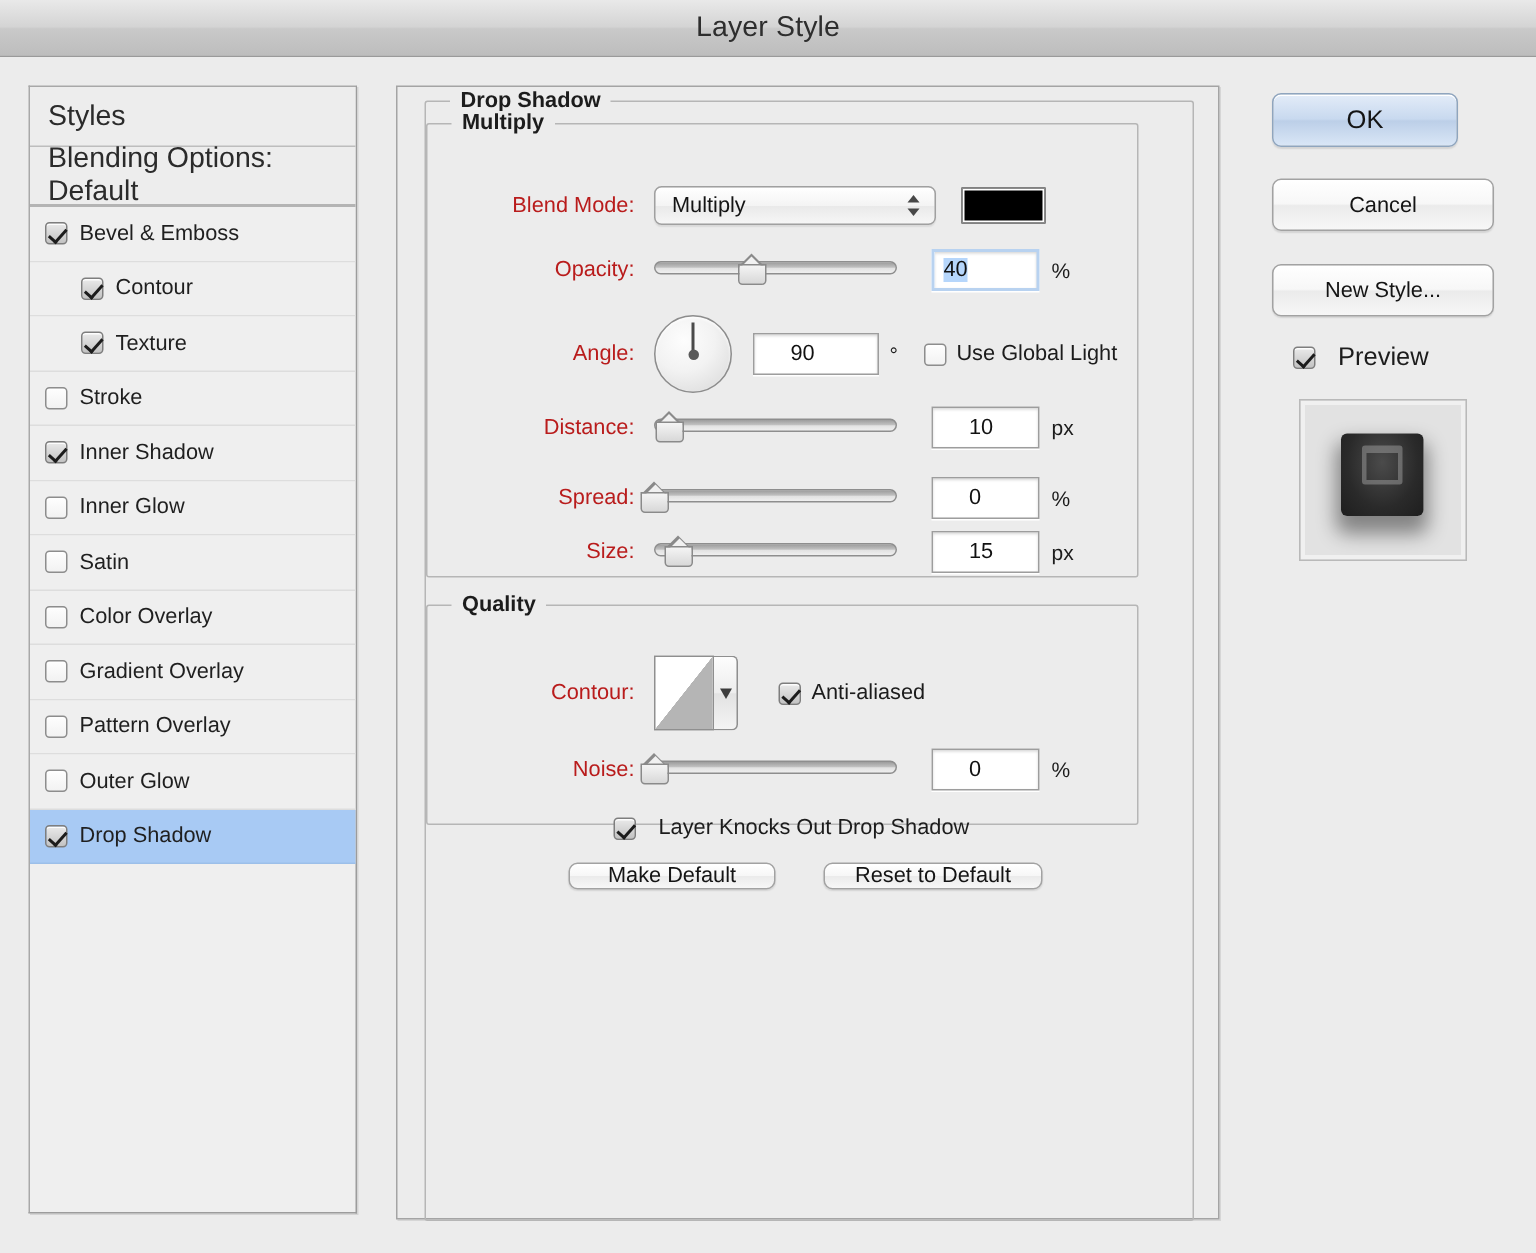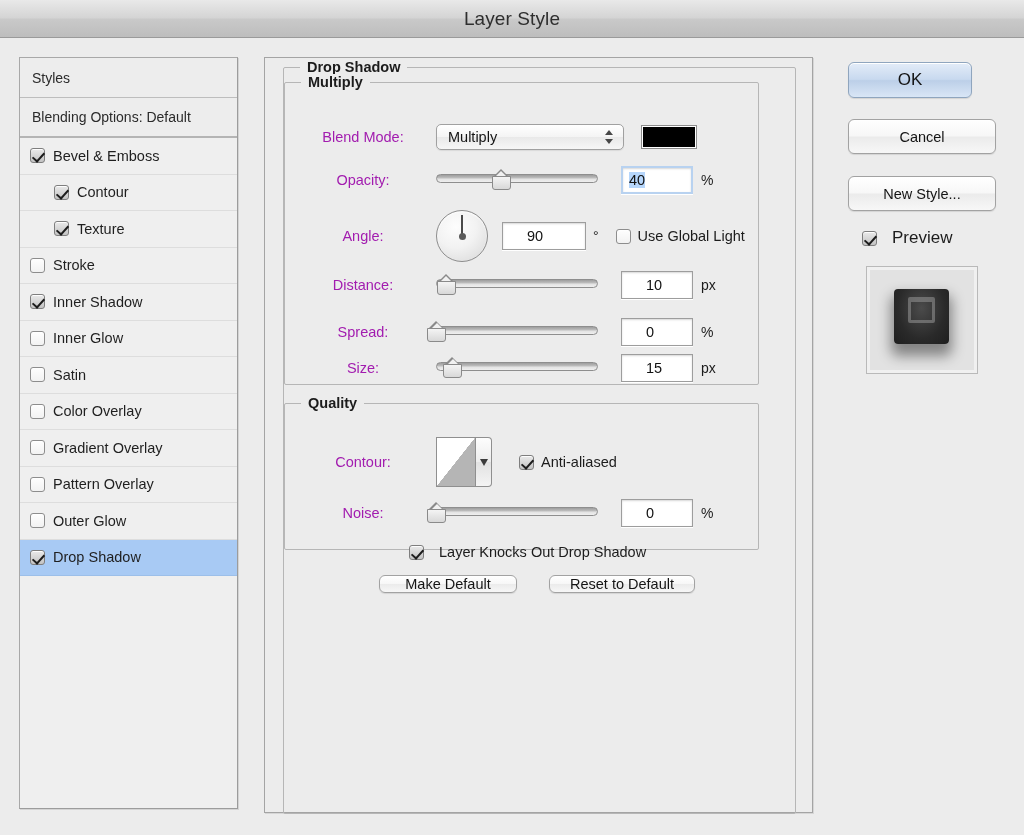--- a/index.html
+++ b/index.html
@@ -46,21 +46,21 @@
     border: 1px solid #a8a8a8;
     border-right-color: #9c9c9c;
     border-bottom-color: #9c9c9c;
     box-shadow: 1px 1px 0 rgba(0,0,0,0.10);
   }
   .sb-header {
     height: 40px;
     display: flex;
     align-items: center;
     padding-left: 12px;
-    font-size: 14px;
+    font-size: 19px;
     color: #2b2b2b;
     border-bottom: 1px solid #bdbdbd;
     background: #ededed;
   }
   .sb-header.thick { border-bottom: 2px solid #b4b4b4; }
 
   .sb-item {
     height: 36.5px;
     display: flex;
     align-items: center;
@@ -130,22 +130,22 @@
 
   
   .row {
     position: absolute;
     display: flex;
     align-items: center;
     height: 26px;
   }
   .lbl {
     font-size: 14.5px;
-    color: #a21caf;
-    text-align: center;
+    color: #b91c1c;
+    text-align: right;
     flex: 0 0 auto;
   }
   .unit {
     font-size: 14px;
     color: #1c1c1c;
     margin-left: 8px;
   }
 
   
   .select {

